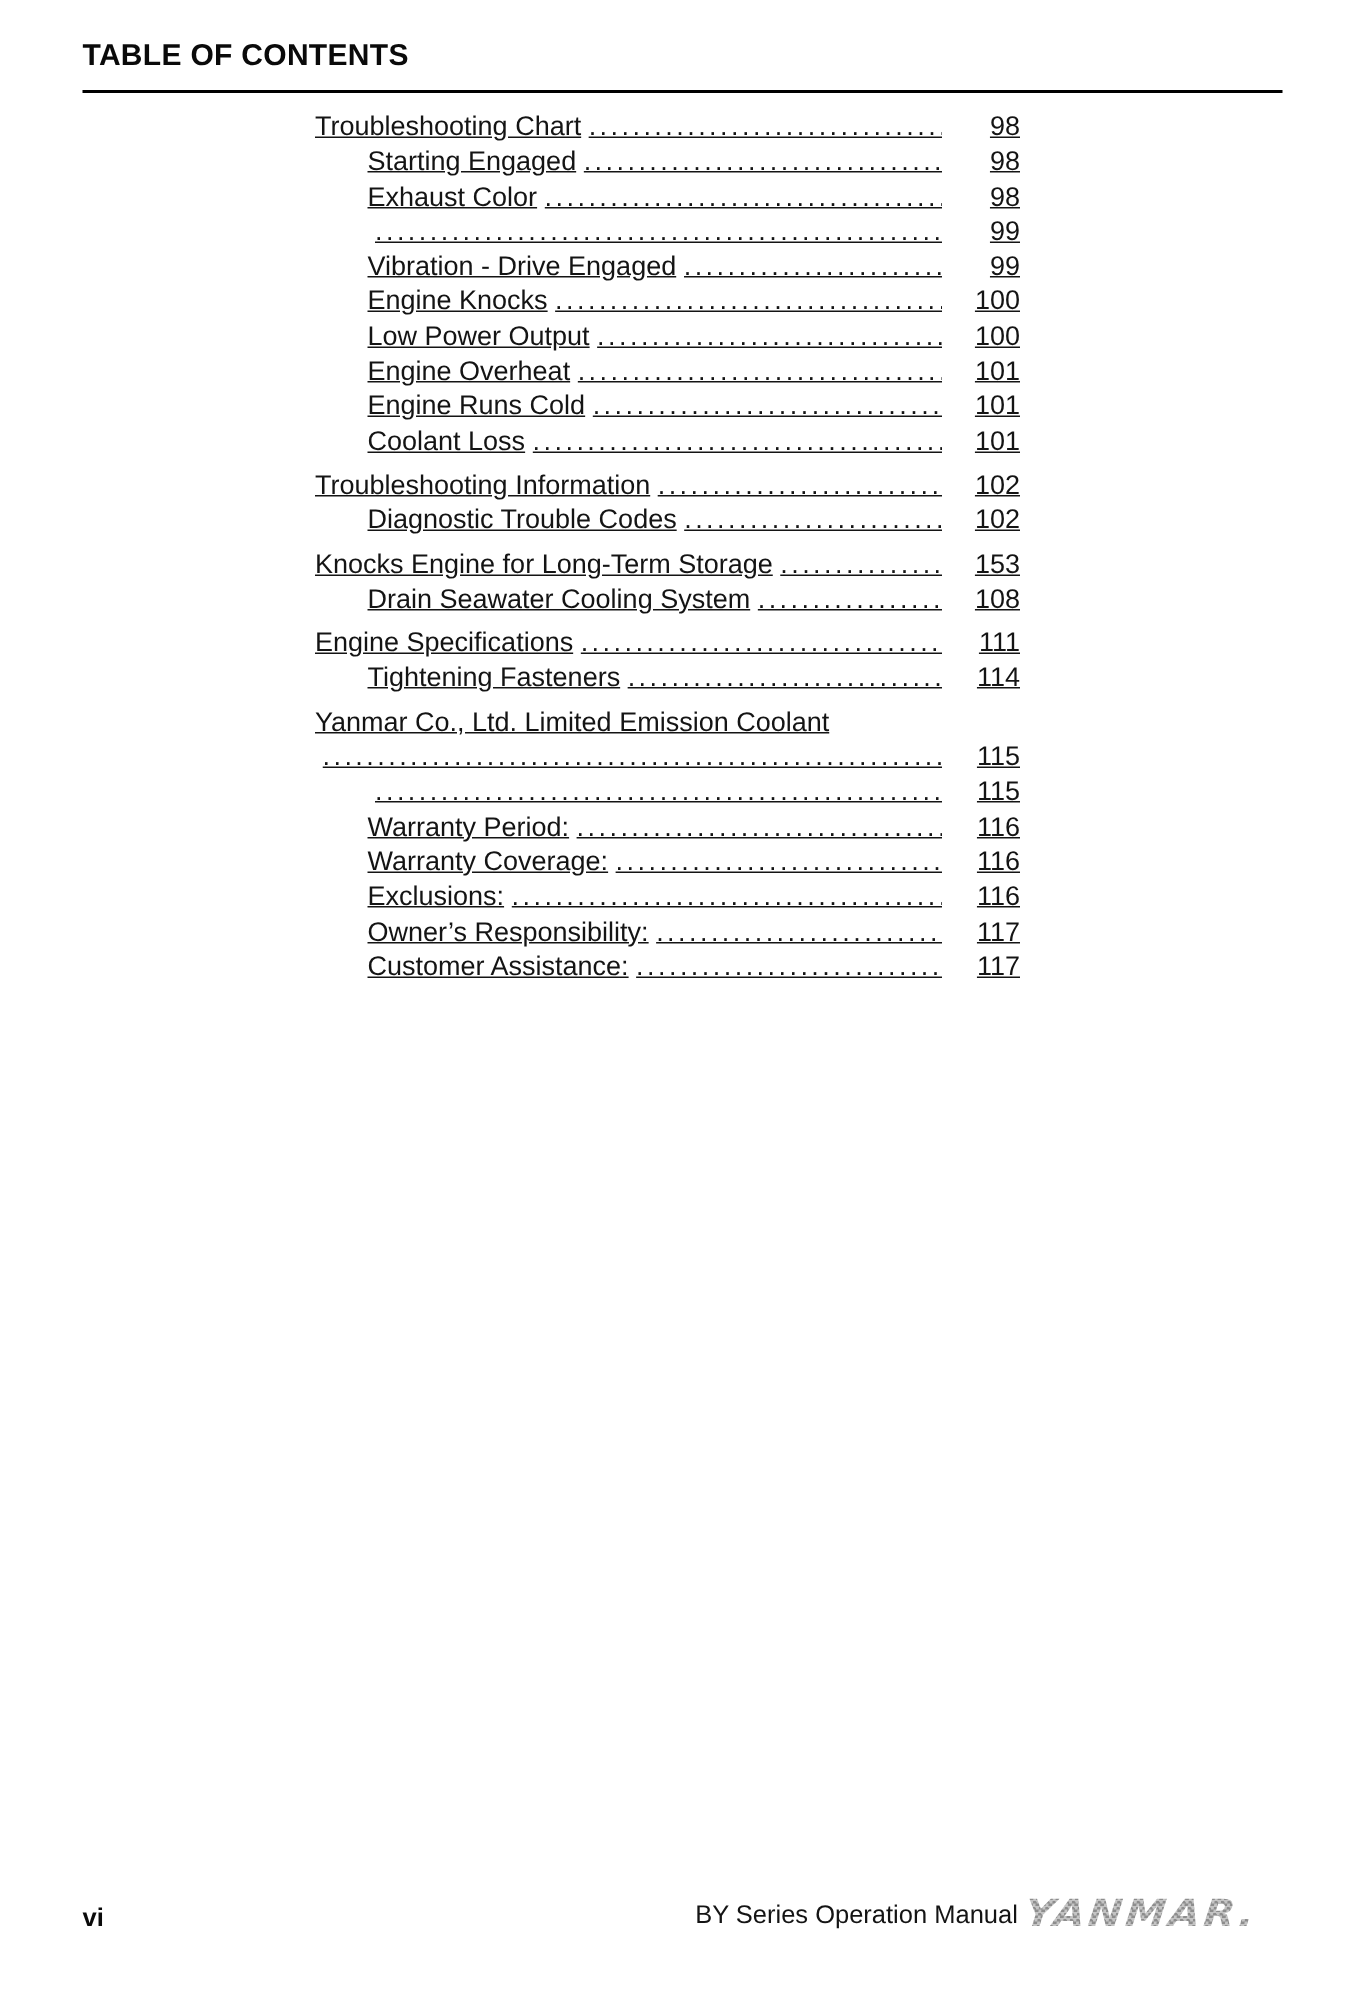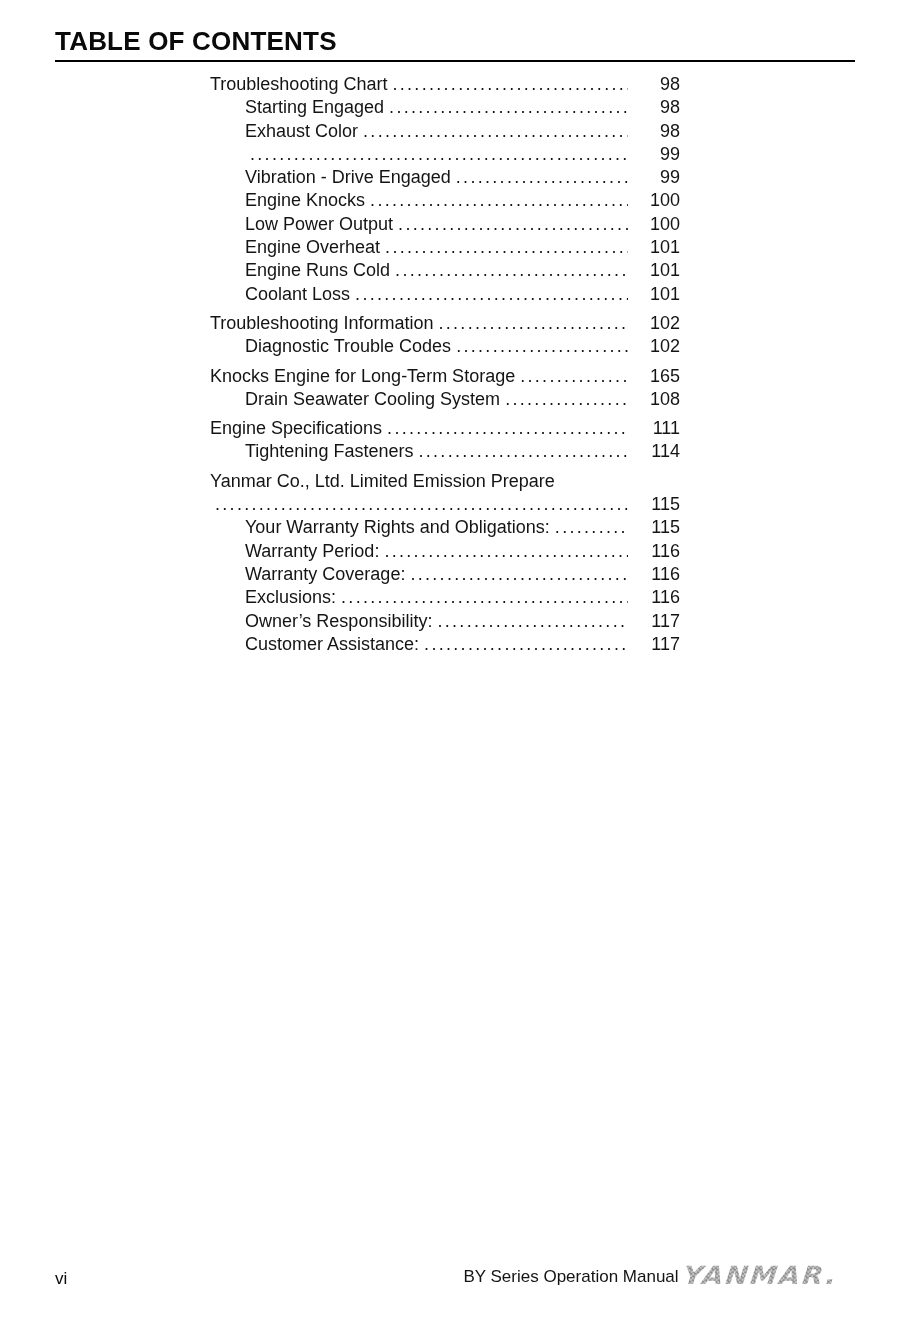--- a/index.html
+++ b/index.html
@@ -14,21 +14,21 @@
     overflow: hidden;
     font-family: "Liberation Sans", sans-serif;
     color: #141414;
   }
 
   
   .page-title {
     position: absolute;
     left: 55px;
     top: 26px;
-    font-size: 26px;
+    font-size: 20px;
     font-weight: bold;
     letter-spacing: 0.2px;
     color: #0a0a0a;
     white-space: nowrap;
   }
   .header-rule {
     position: absolute;
     left: 55px;
     top: 60px;
     width: 800px;
@@ -42,20 +42,21 @@
     left: 210px;
     top: 73px;
     width: 470px;
     font-size: 18px;
     line-height: 23.3px;
   }
   .toc-group + .toc-group { margin-top: 6px; }
   .toc-row {
     display: flex;
     align-items: baseline;
+    text-decoration: underline;
   }
   .toc-row.lvl2 { padding-left: 35px; }
   .toc-label {
     flex: 0 0 auto;
     white-space: nowrap;
   }
   .toc-leader {
     flex: 1 1 auto;
     overflow: hidden;
     white-space: nowrap;
@@ -69,21 +70,21 @@
     white-space: nowrap;
     margin-left: 12px;
   }
 
   
   .folio {
     position: absolute;
     left: 55px;
     top: 1269px;
     font-size: 17px;
-    font-weight: normal;
+    font-weight: bold;
     color: #0a0a0a;
   }
   .footer-right {
     position: absolute;
     top: 1261px;
     right: 72px;
     display: flex;
     align-items: center;
     gap: 16px;
   }
@@ -182,21 +183,21 @@
       <div class="toc-row lvl2">
         <span class="toc-label">Diagnostic Trouble Codes</span>
         <span class="toc-leader" aria-hidden="true">..........................................................................................</span>
         <span class="toc-page">102</span>
       </div>
     </div>
     <div class="toc-group">
       <div class="toc-row lvl1">
         <span class="toc-label">Knocks Engine for Long-Term Storage</span>
         <span class="toc-leader" aria-hidden="true">..........................................................................................</span>
-        <span class="toc-page">165</span>
+        <span class="toc-page">153</span>
       </div>
       <div class="toc-row lvl2">
         <span class="toc-label">Drain Seawater Cooling System</span>
         <span class="toc-leader" aria-hidden="true">..........................................................................................</span>
         <span class="toc-page">108</span>
       </div>
     </div>
     <div class="toc-group">
       <div class="toc-row lvl1">
         <span class="toc-label">Engine Specifications</span>
@@ -204,30 +205,29 @@
         <span class="toc-page">111</span>
       </div>
       <div class="toc-row lvl2">
         <span class="toc-label">Tightening Fasteners</span>
         <span class="toc-leader" aria-hidden="true">..........................................................................................</span>
         <span class="toc-page">114</span>
       </div>
     </div>
     <div class="toc-group">
       <div class="toc-row lvl1">
-        <span class="toc-label">Yanmar Co., Ltd. Limited Emission Prepare</span>
+        <span class="toc-label">Yanmar Co., Ltd. Limited Emission Coolant</span>
         <span class="toc-leader" aria-hidden="true"></span>
         <span class="toc-page"></span>
       </div>
       <div class="toc-row lvl1">
         <span class="toc-leader" aria-hidden="true">..........................................................................................</span>
         <span class="toc-page">115</span>
       </div>
       <div class="toc-row lvl2">
-        <span class="toc-label">Your Warranty Rights and Obligations:</span>
         <span class="toc-leader" aria-hidden="true">..........................................................................................</span>
         <span class="toc-page">115</span>
       </div>
       <div class="toc-row lvl2">
         <span class="toc-label">Warranty Period:</span>
         <span class="toc-leader" aria-hidden="true">..........................................................................................</span>
         <span class="toc-page">116</span>
       </div>
       <div class="toc-row lvl2">
         <span class="toc-label">Warranty Coverage:</span>

